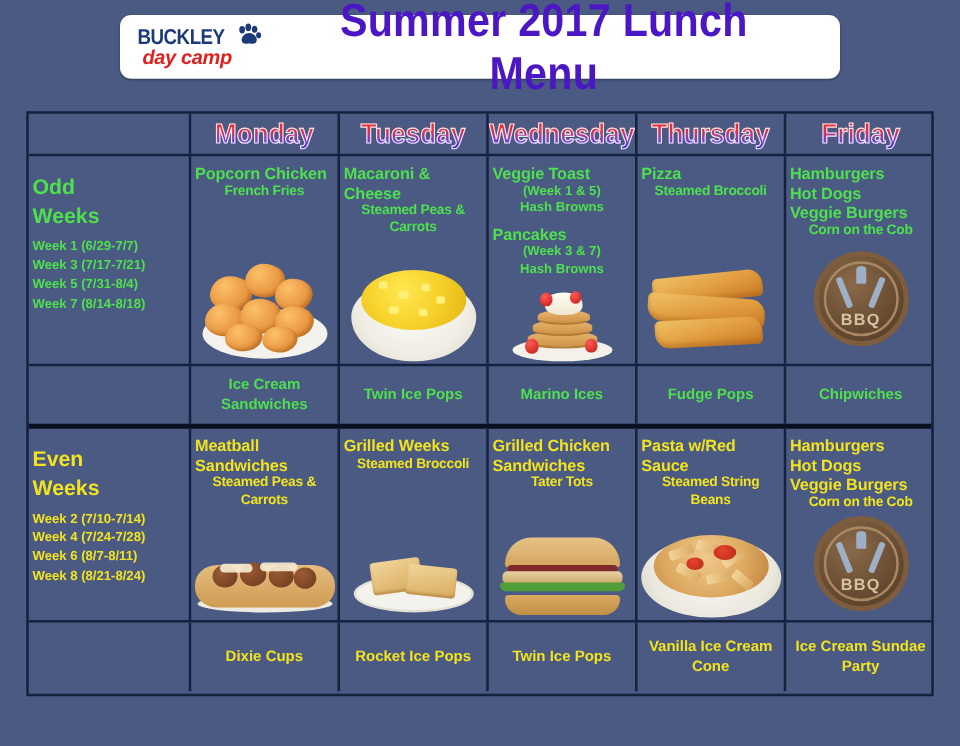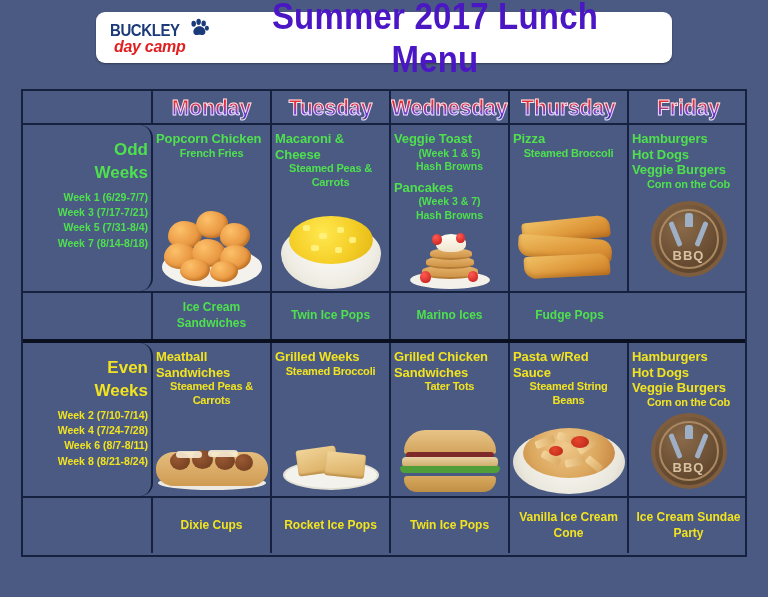--- a/index.html
+++ b/index.html
@@ -70,21 +70,21 @@
     paint-order: stroke fill;
     transform: scaleY(1.05);
   }
 
   
   .meal-row { border-bottom: 2px solid #16213f; }
   .meal-row.odd  { height: 168px; }
   .meal-row.even { height: 155px; }
   .meal-row .cell { padding: 6px 3px 0; }
 
-  .week-cell { text-align: right; padding-top: 14px !important; border-radius: 13px; }
+  .week-cell { text-align: left; padding-top: 14px !important; }
   .week-title {
     font-size: 17px; font-weight: bold; line-height: 1.35;
   }
   .week-list { margin-top: 5px; }
   .week-list div { font-size: 10.5px; font-weight: bold; line-height: 1.45; }
 
   .odd-txt  { color: #4ee04e; }
   .even-txt { color: #f2e321; }
 
   .meal-title {
@@ -341,20 +341,23 @@
       </div>
       <div class="cell col-day">
         <span class="dessert-txt odd-txt">Twin Ice Pops</span>
       </div>
       <div class="cell col-day">
         <span class="dessert-txt odd-txt">Marino Ices</span>
       </div>
       <div class="cell col-day">
         <span class="dessert-txt odd-txt">Fudge Pops</span>
       </div>
+      <div class="cell col-day">
+        <span class="dessert-txt odd-txt">Chipwiches</span>
+      </div>
     </div>
 
     <div class="section-divider"></div>
 
     <div class="row meal-row even">
       <div class="cell col-wk week-cell">
         <div class="week-title even-txt">Even</div>
         <div class="week-title even-txt">Weeks</div>
         <div class="week-list">
           <div class="even-txt">Week 2 (7/10-7/14)</div>

